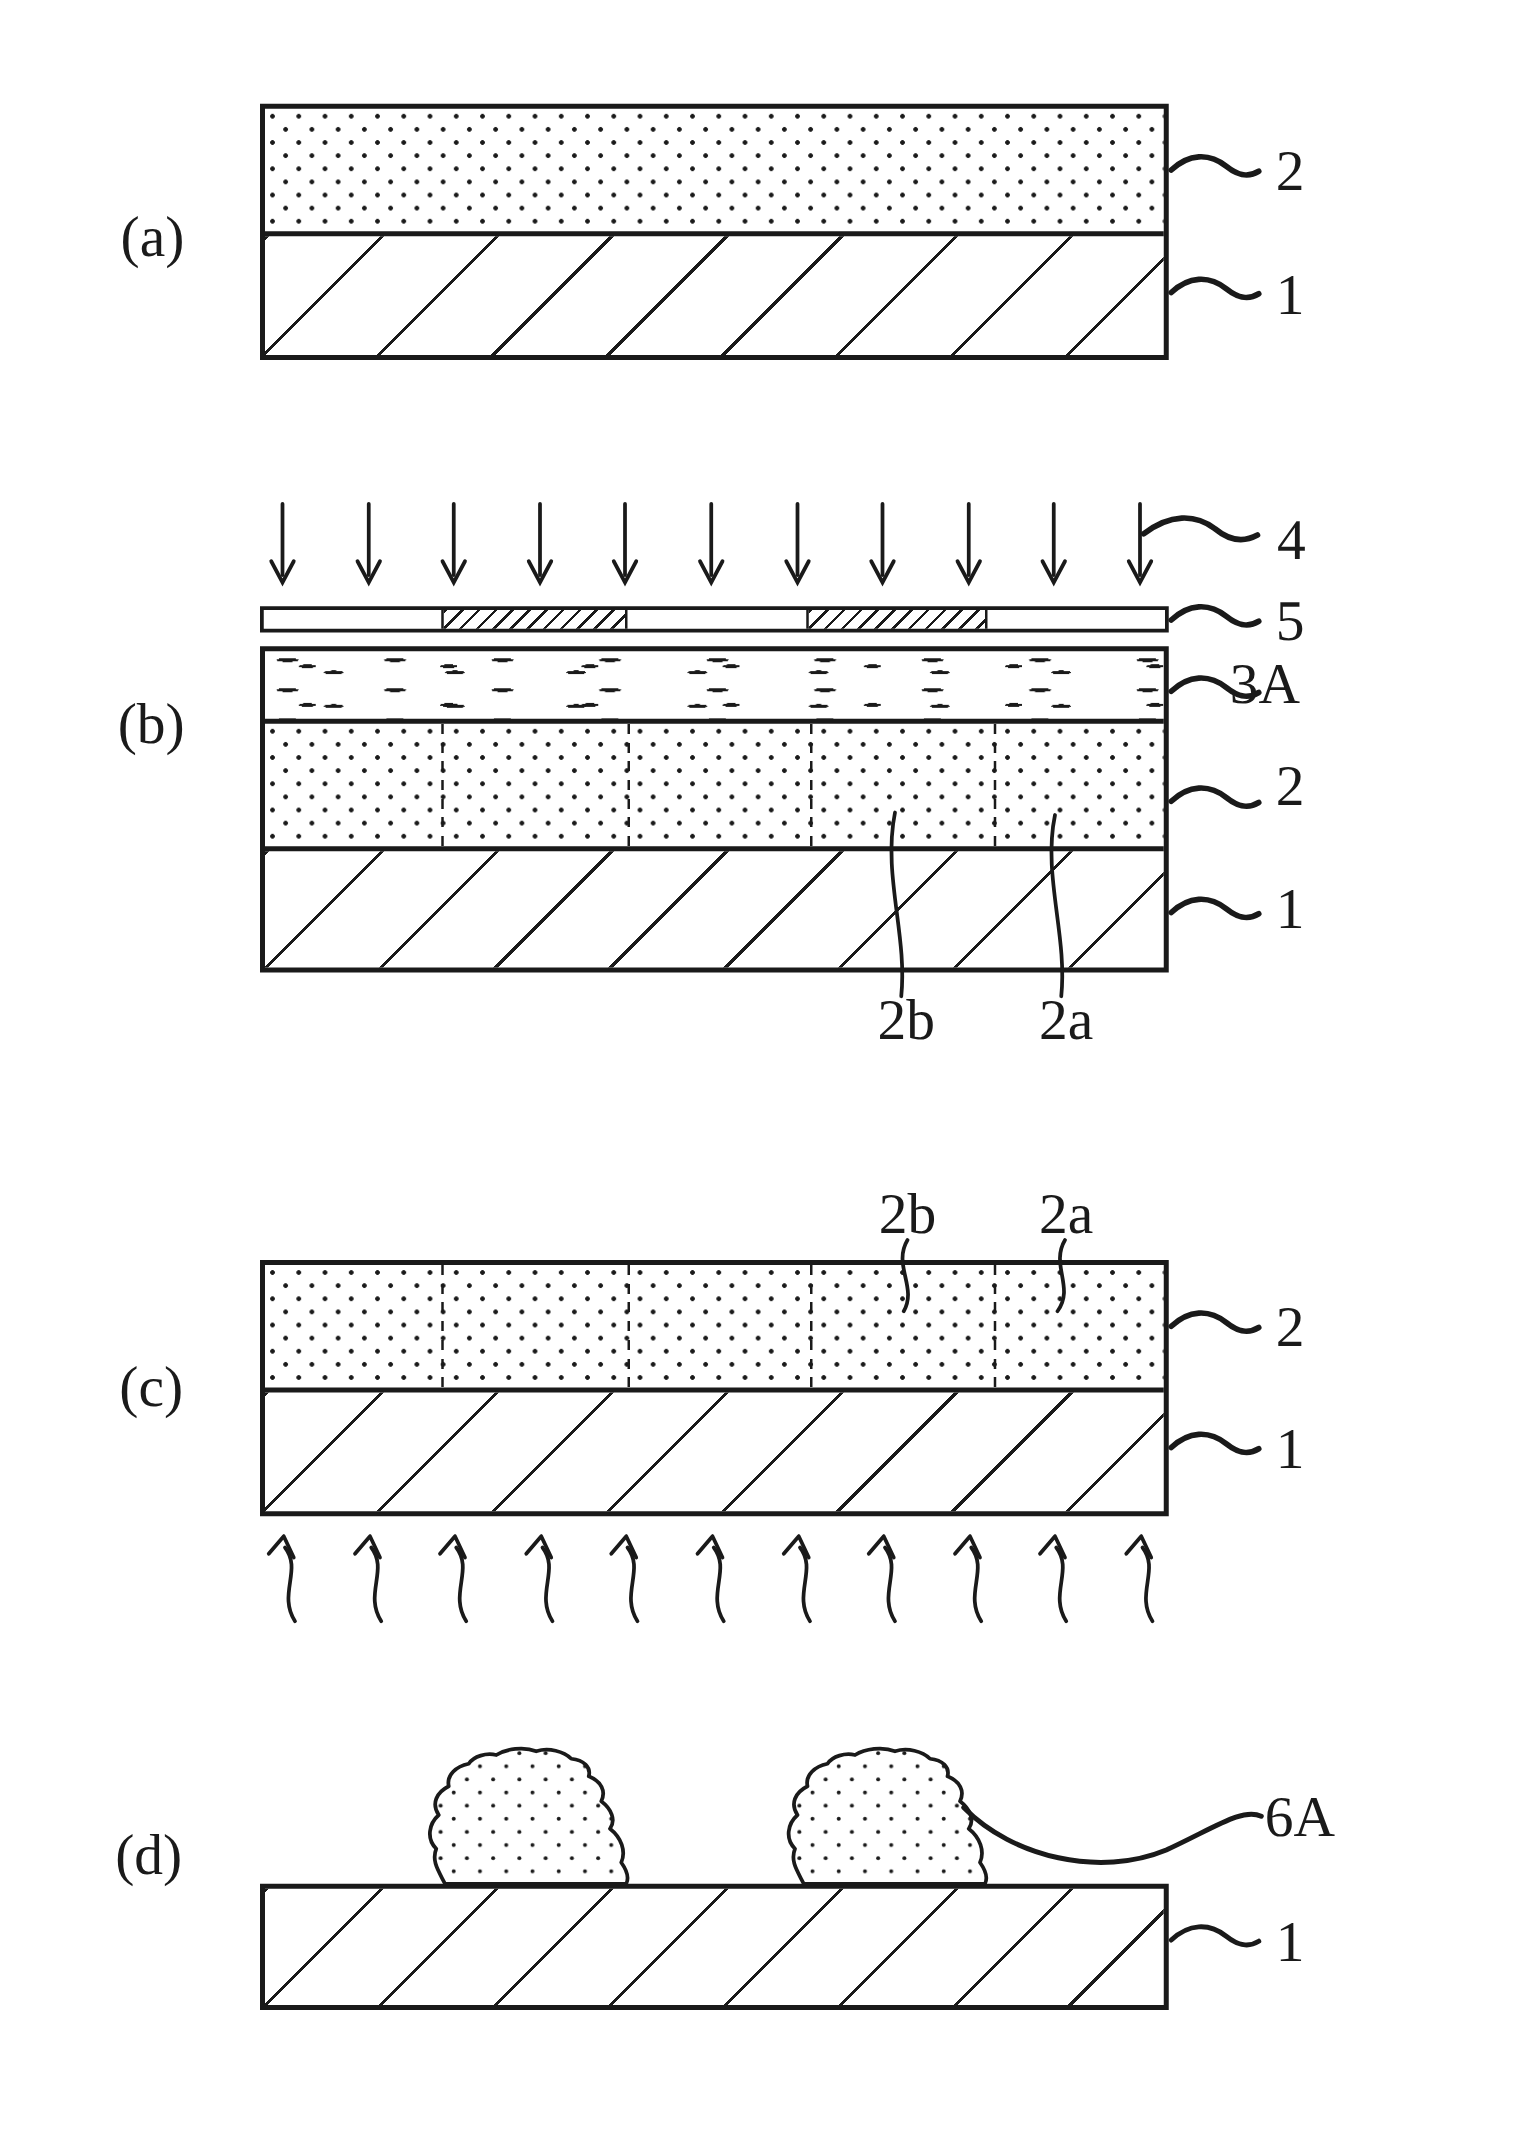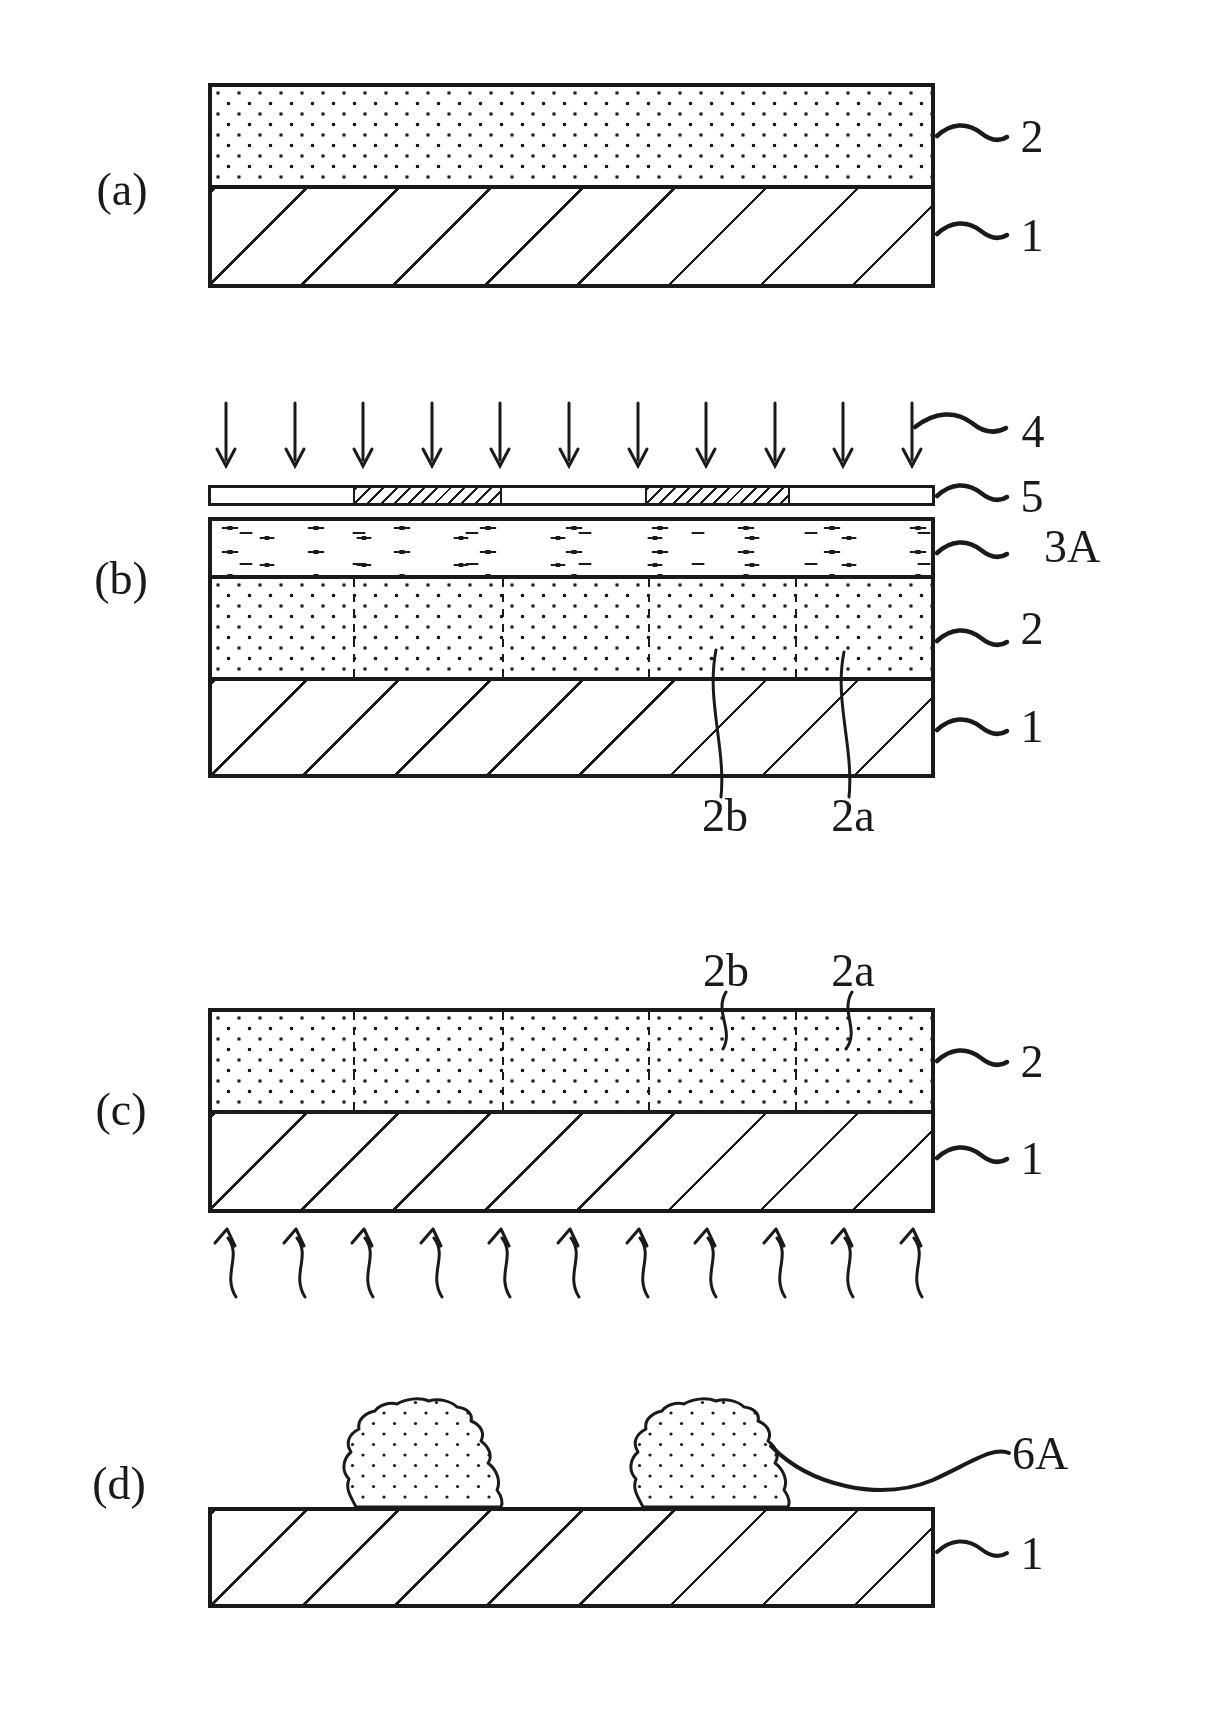--- a/index.html
+++ b/index.html
@@ -83,21 +83,21 @@
       <div class="vdash" style="left:290px;top:0;height:98px"></div>
       <div class="vdash" style="left:436px;top:0;height:98px"></div>
       <div class="vdash" style="left:583px;top:0;height:98px"></div>
     </div>
     <div class="divider"></div>
     <div class="row hatch" style="height:93px"></div>
   </div>
 
   <div class="ref" style="left:1033px;top:432px">4</div>
   <div class="ref" style="left:1032px;top:497px">5</div>
-  <div class="ref" style="left:1072px;top:547px">3A</div>
+  <div class="ref" style="left:1012px;top:547px">3A</div>
   <div class="ref" style="left:1032px;top:629px">2</div>
   <div class="ref" style="left:1032px;top:727px">1</div>
   <div class="ref" style="left:725px;top:816px">2b</div>
   <div class="ref" style="left:853px;top:816px">2a</div>
 
   <div class="plabel" style="left:121px;top:1110px">(c)</div>
 
   <div class="ref" style="left:726px;top:971px">2b</div>
   <div class="ref" style="left:853px;top:971px">2a</div>
 

